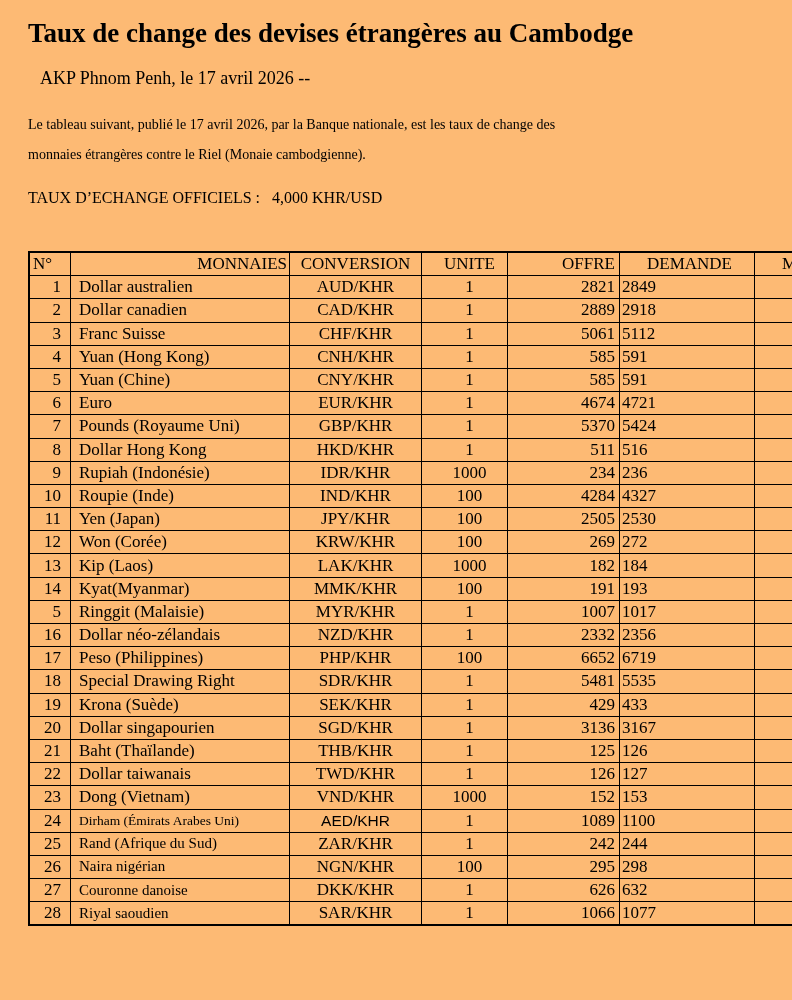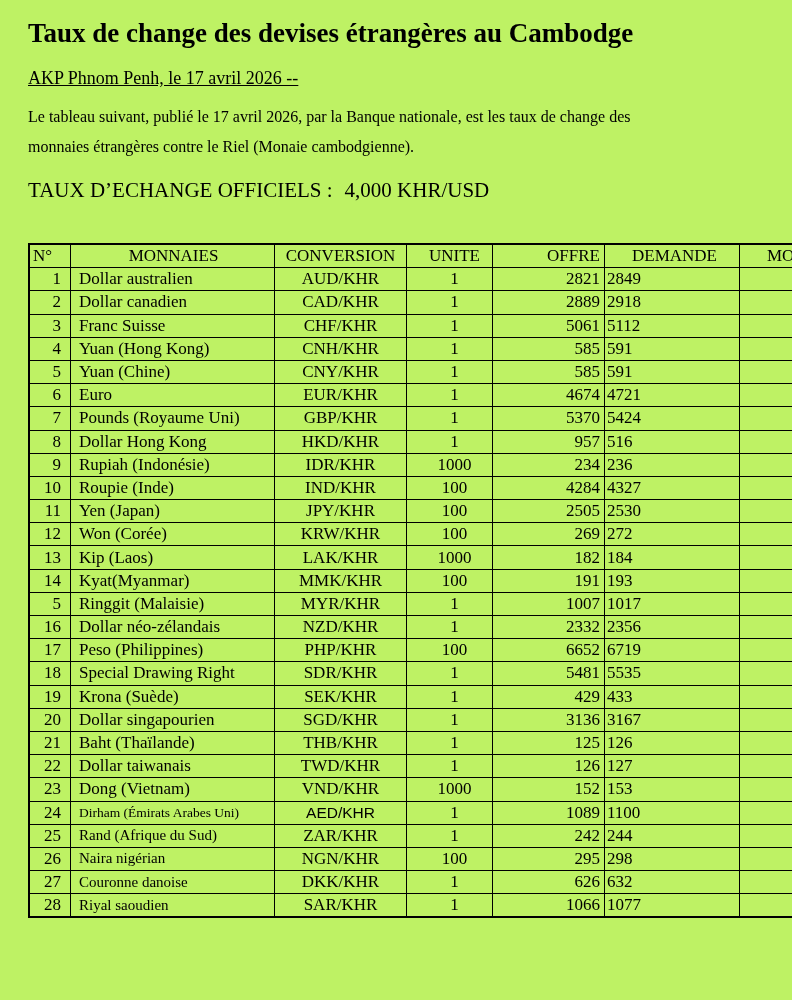--- a/index.html
+++ b/index.html
@@ -8,43 +8,42 @@
     background: #ffffff;
     color: #000000;
     font-family: "Liberation Serif", serif;
   }
   .page {
     width: 792px;
     height: 1000px;
     box-sizing: border-box;
     padding: 16px 6px 0 28px;
     overflow: hidden;
-    background: #bef264;
+    background: #fdba74;
   }
   h1.title {
     font-size: 27px;
     line-height: 34px;
     margin: 0;
     font-weight: bold;
   }
   .dateline {
     font-size: 18px;
     line-height: 24px;
-    margin: 16px 0 0 0;
-    text-decoration: underline;
+    margin: 16px 0 0 12px;
   }
   .intro {
-    font-size: 16px;
+    font-size: 14px;
     line-height: 30px;
-    margin: 12px 0 0 0;
+    margin: 20px 0 0 0;
     width: 760px;
   }
   .intro span { display: block; }
   .official {
-    font-size: 21px;
+    font-size: 16px;
     line-height: 24px;
     margin: 16px 0 8px 0;
   }
   .official .value { margin-left: 12px; }
 
   table.rates {
     margin-top: 41px;
     border-collapse: collapse;
     table-layout: fixed;
     width: 755px;
@@ -62,21 +61,21 @@
   }
   .c0 { width: 35px; }
   .c1 { width: 197px; }
   .c2 { width: 127px; }
   .c3 { width: 71px; padding-left: 12px; }
   .c4 { width: 105px; }
   .c5 { width: 110px; }
   .c6 { width: 110px; }
 
   thead .c0 { text-align: left;  padding-left: 3px; }
-  thead .c1 { text-align: center;  padding-left: 4px; }
+  thead .c1 { text-align: right;  padding-left: 19px; }
   thead .c2, thead .c3 { text-align: center; }
   thead .c4, thead .c6 { text-align: right; padding-right: 4px; }
   thead .c5 { text-align: right; padding-right: 22px; }
 
   tbody .c0 { text-align: right; padding-right: 9px; }
   tbody .c1 { text-align: left;  padding-left: 8px; }
   tbody .c2, tbody .c3 { text-align: center; }
   tbody .c4 { text-align: right; padding-right: 4px; }
   tbody .c5 { padding-right: 10px; }
   tbody .c6 { text-align: right; padding-right: 4px; }
@@ -180,21 +179,21 @@
           <td class="c3">1</td>
           <td class="c4">5370</td>
           <td class="c5">5424</td>
           <td class="c6">5397.00</td>
         </tr>
         <tr>
           <td class="c0">8</td>
           <td class="c1">Dollar Hong Kong</td>
           <td class="c2">HKD/KHR</td>
           <td class="c3">1</td>
-          <td class="c4">957</td>
+          <td class="c4">511</td>
           <td class="c5">516</td>
           <td class="c6">513.50</td>
         </tr>
         <tr>
           <td class="c0">9</td>
           <td class="c1">Rupiah (Indonésie)</td>
           <td class="c2">IDR/KHR</td>
           <td class="c3">1000</td>
           <td class="c4">234</td>
           <td class="c5">236</td>

